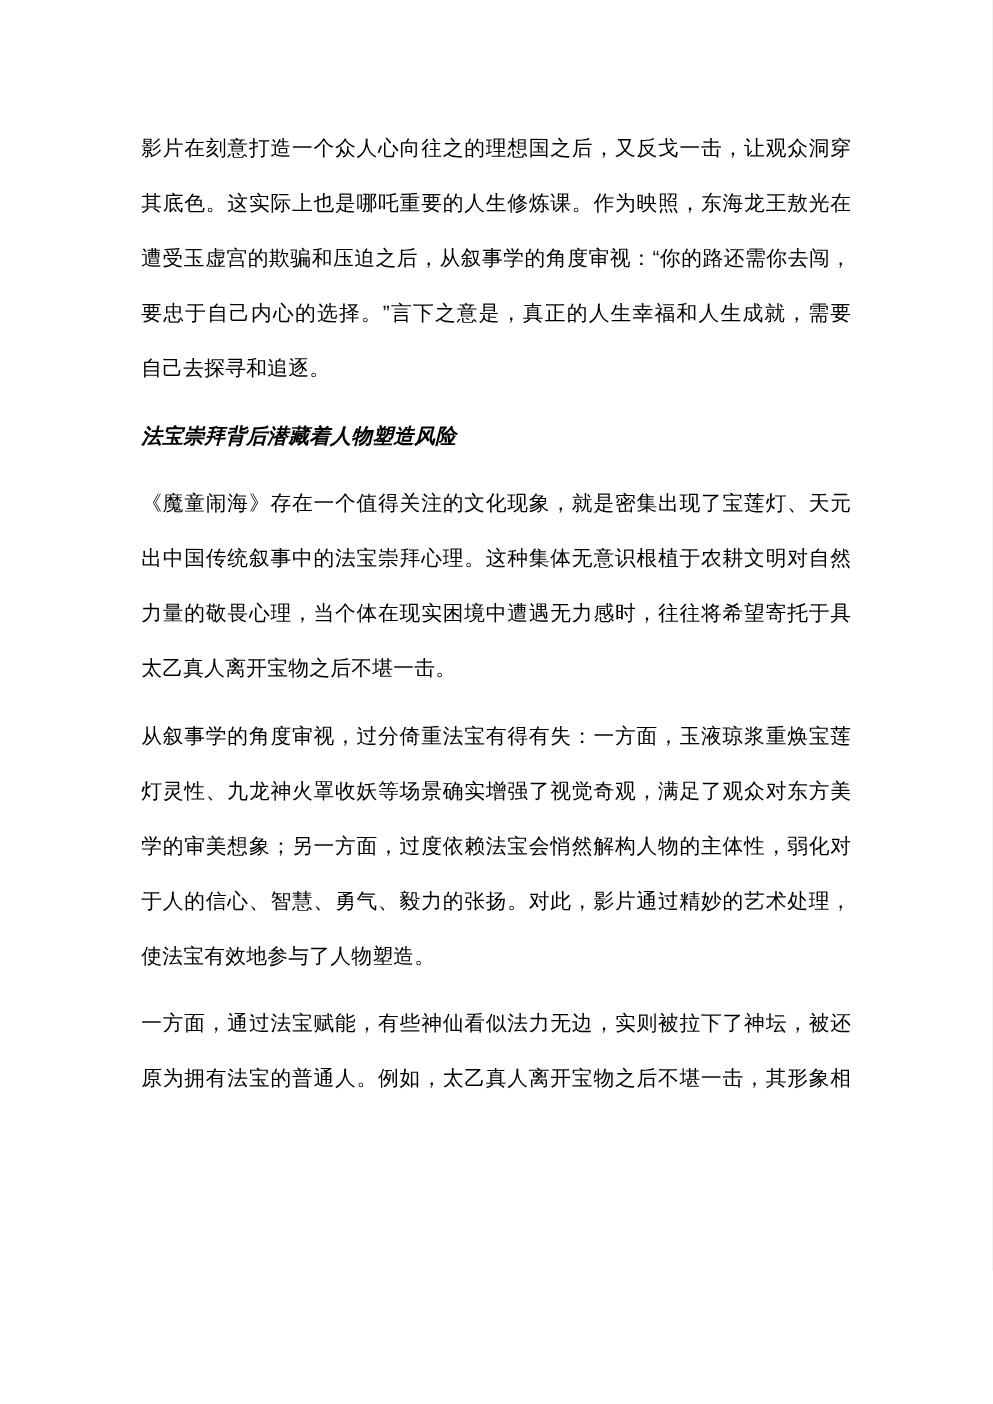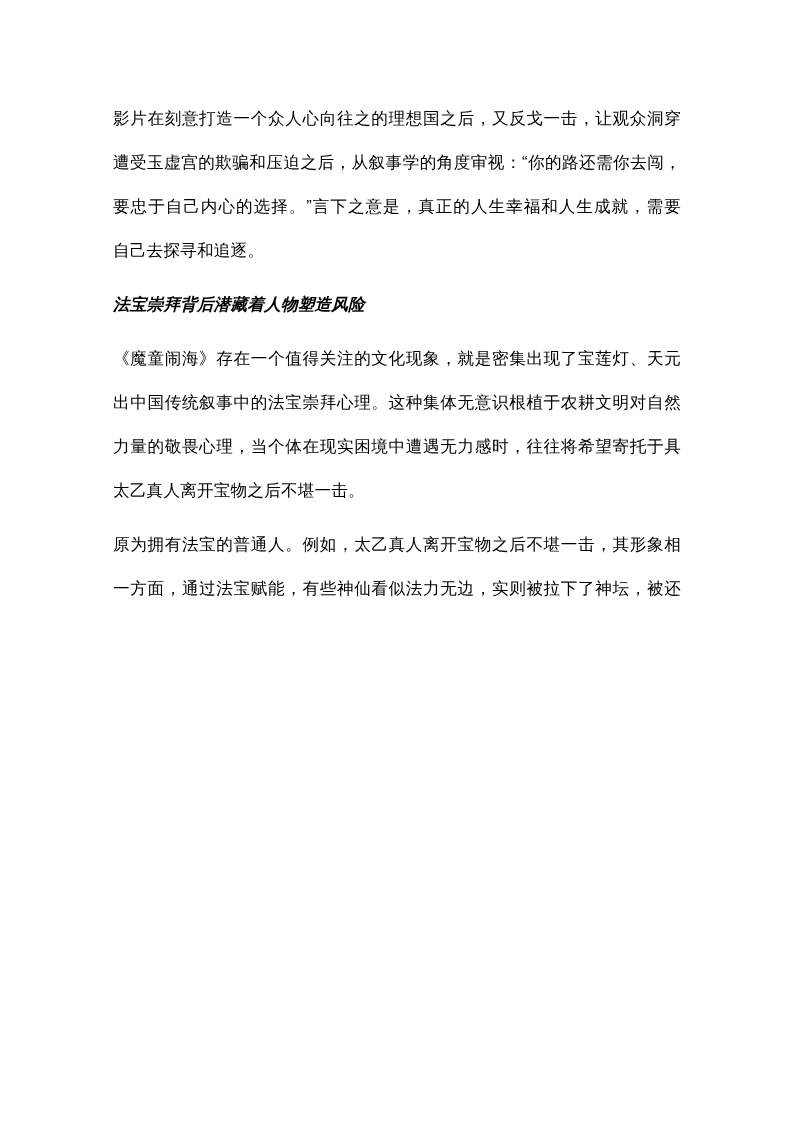--- a/index.html
+++ b/index.html
@@ -34,31 +34,39 @@
     font-style: italic;
   }
 </style>
 </head>
 <body>
 
 <main class="page">
   <article>
       <div class="block">
         <div class="line">影片在刻意打造一个众人心向往之的理想国之后，又反戈一击，让观众洞穿</div>
+        <div class="line">其底色。这实际上也是哪吒重要的人生修炼课。作为映照，东海龙王敖光在</div>
         <div class="line">遭受玉虚宫的欺骗和压迫之后，从叙事学的角度审视：“你的路还需你去闯，</div>
         <div class="line">要忠于自己内心的选择。”言下之意是，真正的人生幸福和人生成就，需要</div>
         <div class="line last">自己去探寻和追逐。</div>
       </div>
       <div class="block heading">
         <div class="line last">法宝崇拜背后潜藏着人物塑造风险</div>
       </div>
       <div class="block">
         <div class="line">《魔童闹海》存在一个值得关注的文化现象，就是密集出现了宝莲灯、天元</div>
         <div class="line">出中国传统叙事中的法宝崇拜心理。这种集体无意识根植于农耕文明对自然</div>
         <div class="line">力量的敬畏心理，当个体在现实困境中遭遇无力感时，往往将希望寄托于具</div>
         <div class="line last">太乙真人离开宝物之后不堪一击。</div>
       </div>
       <div class="block">
+        <div class="line">从叙事学的角度审视，过分倚重法宝有得有失：一方面，玉液琼浆重焕宝莲</div>
+        <div class="line">灯灵性、九龙神火罩收妖等场景确实增强了视觉奇观，满足了观众对东方美</div>
+        <div class="line">学的审美想象；另一方面，过度依赖法宝会悄然解构人物的主体性，弱化对</div>
+        <div class="line">于人的信心、智慧、勇气、毅力的张扬。对此，影片通过精妙的艺术处理，</div>
+        <div class="line last">使法宝有效地参与了人物塑造。</div>
+      </div>
+      <div class="block">
+        <div class="line">一方面，通过法宝赋能，有些神仙看似法力无边，实则被拉下了神坛，被还</div>
         <div class="line">原为拥有法宝的普通人。例如，太乙真人离开宝物之后不堪一击，其形象相</div>
-        <div class="line">一方面，通过法宝赋能，有些神仙看似法力无边，实则被拉下了神坛，被还</div>
       </div>
     </article>
 </main>
 
 </body></html>

